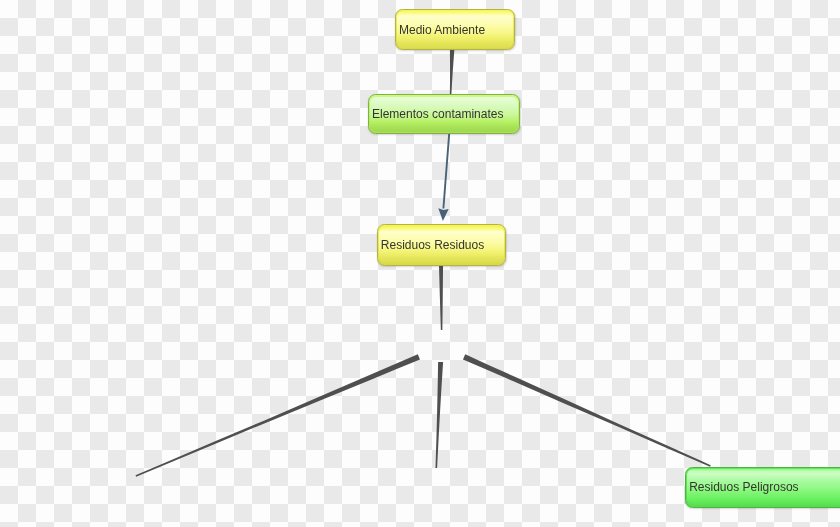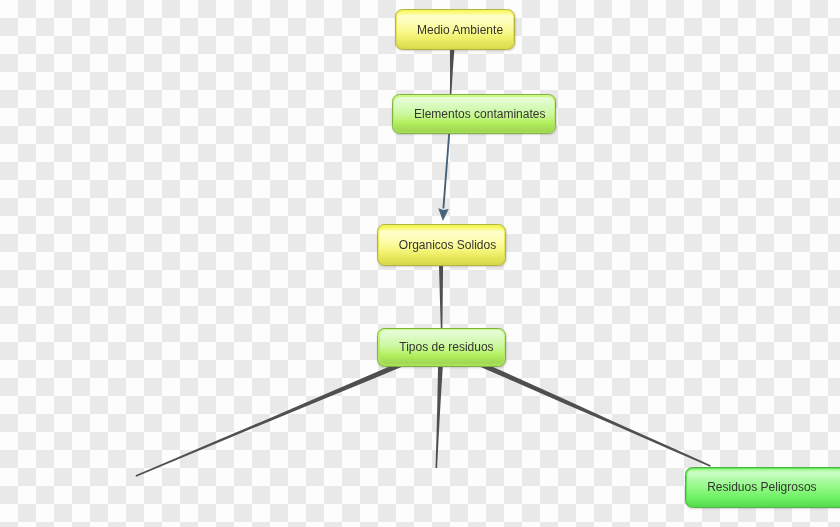--- a/index.html
+++ b/index.html
@@ -9,21 +9,21 @@
   #canvas{position:relative;width:840px;height:527px;
     background-image:
       conic-gradient(#fdfdfd 25%, #e9e9e9 0 50%, #fdfdfd 0 75%, #e9e9e9 0);
     background-size:36px 36px;
     background-position:18px 0px;
     background-color:#fdfdfd;}
   svg.links{position:absolute;left:0;top:0;width:840px;height:527px;}
 
   .node{position:absolute;box-sizing:border-box;
     display:flex;align-items:center;justify-content:flex-start;
-    padding-left:21px;
+    padding-left:3px;
     font-size:12px;color:#343430;white-space:pre;
     text-align:left;}
   .node > span{position:relative;z-index:2;transform:translateZ(0);}
 
   .node::before{content:"";position:absolute;left:1.3px;right:1.3px;top:1.3px;bottom:1.3px;
     border-radius:6px;pointer-events:none;}
 
   
   .n-yellow{
     border:1.6px solid #b4b440;
@@ -73,30 +73,27 @@
     <polygon points="438.90,263.02 439.40,279.77 439.85,296.51 440.35,313.26 440.85,330.01 442.35,329.99 442.55,313.24 442.75,296.49 442.90,279.73 443.10,262.98" fill="#4f4f4f"></polygon>
     <polygon points="417.80,354.33 394.01,364.61 369.08,375.28 319.23,396.69 264.47,420.38 214.55,441.62 169.66,460.81 135.49,475.26 136.11,476.74 170.34,462.42 215.45,443.74 265.53,422.91 320.77,400.33 370.92,379.66 395.99,369.31 419.97,359.49" fill="#4f4f4f"></polygon>
     <polygon points="438.10,361.90 437.74,383.12 437.17,409.64 436.49,436.16 435.50,467.97 437.10,468.03 438.69,436.24 440.16,409.76 441.74,383.28 443.10,362.10" fill="#4f4f4f"></polygon>
     <polygon points="462.97,359.43 486.97,369.79 514.04,381.59 564.20,403.38 619.44,427.20 669.53,449.15 699.65,462.19 710.08,466.73 710.72,465.27 700.35,460.59 670.47,447.05 620.56,424.69 565.80,399.77 515.96,377.25 489.03,365.13 465.24,354.31" fill="#4f4f4f"></polygon>
   </svg>
 
   <div class="node n-yellow" style="left:395px;top:9.2px;width:120px;height:41.2px;">
     <span>Medio Ambiente</span>
   </div>
 
-  <div class="node n-lgreen" style="left:368px;top:94.3px;width:164px;height:39.5px;margin-left:24px;">
+  <div class="node n-lgreen" style="left:368px;top:94.3px;width:152px;height:39.5px;">
     <span>Elementos contaminates</span>
   </div>
 
   <div class="node n-yellow" style="left:376.8px;top:224.3px;width:129.7px;height:41.3px;">
-    <span>Organicos Solidos</span>
+    <span>Residuos Residuos</span>
   </div>
 
-  <div class="node n-lgreen" style="left:377.3px;top:327.7px;width:128.8px;height:39.1px;">
-    <span>Tipos de residuos</span>
-  </div>
 
 
 
   <div class="node n-green" style="left:685.2px;top:466.6px;width:164px;height:41px;">
     <span>Residuos Peligrosos</span>
   </div>
 </div>
 
 </body></html>

